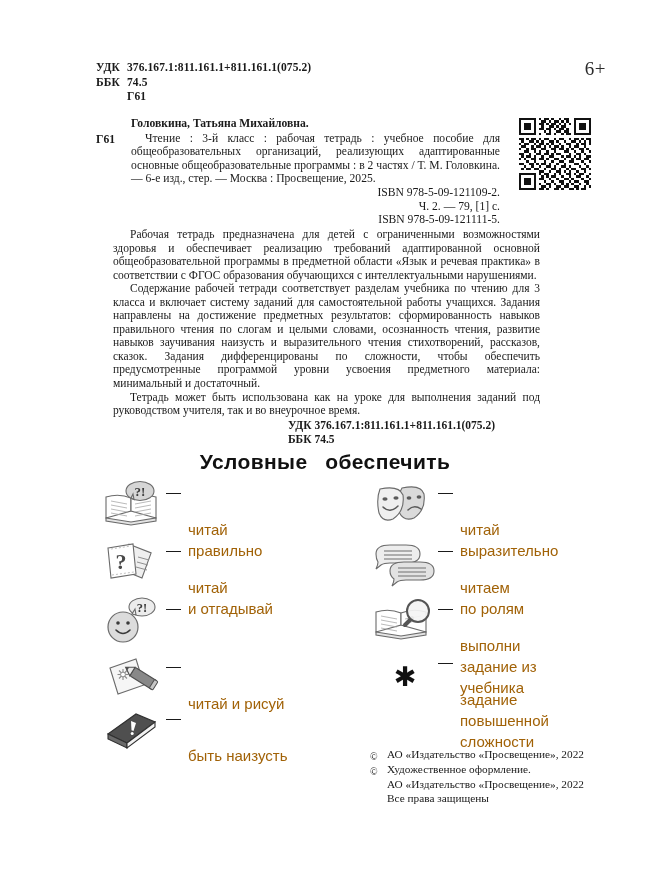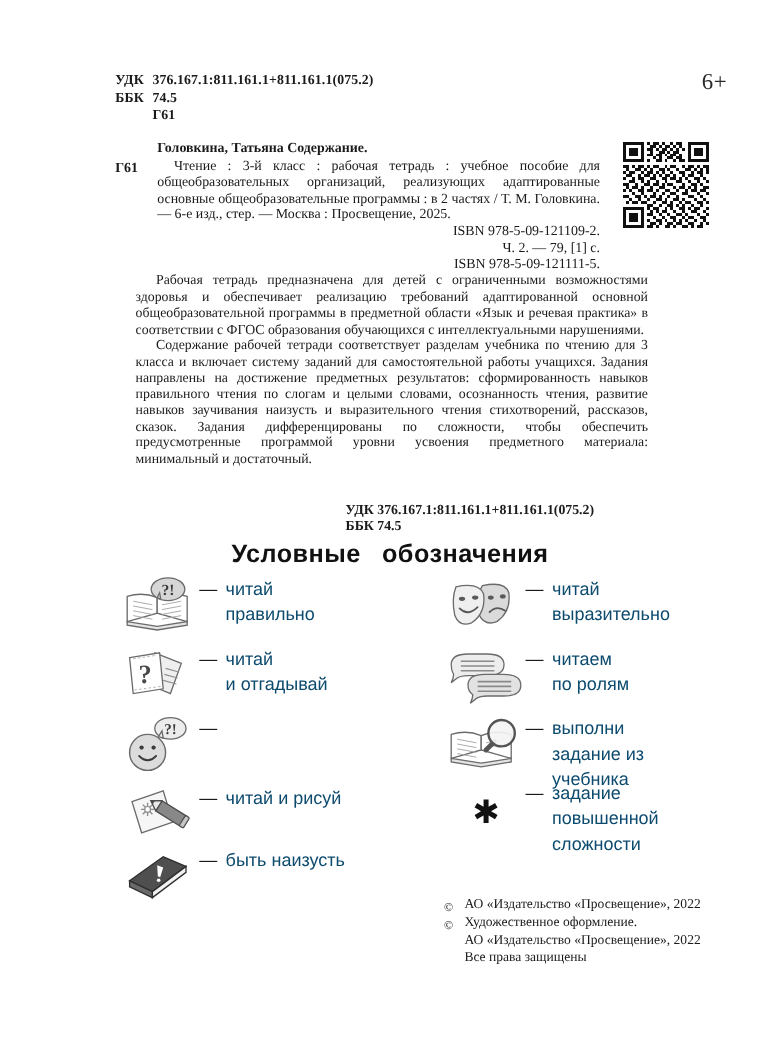--- a/index.html
+++ b/index.html
@@ -168,23 +168,24 @@
     line-height: 21px;
     color: #1a1a1a;
     flex: 0 0 auto;
     padding-right: 7px;
     padding-top: 1px;
   }
   .legend-text {
     font-family: "Liberation Sans", sans-serif;
     font-size: 15px;
     line-height: 21px;
-    color: #0c4a6e;
+    color: #a16207;
     white-space: pre-line;
     padding-top: 1px;
+    margin-top: 38px;
   }
 
   .asterisk {
     font-family: "Liberation Serif", serif;
     font-size: 27px;
     line-height: 27px;
     color: #111;
     width: 66px;
     flex: 0 0 66px;
     text-align: center;
@@ -476,40 +477,41 @@
           <rect x="20" y="28" width="2" height="1"></rect>
           <rect x="23" y="28" width="1" height="1"></rect>
           <rect x="25" y="28" width="2" height="1"></rect>
       </g>
     </svg>
   </div>
 
   <div class="biblio">
     <div class="biblio-marker">Г61</div>
     <div class="biblio-body">
-      <div class="author-line">Головкина, Татьяна Содержание.</div>
+      <div class="author-line">Головкина, Татьяна Михайловна.</div>
       <div class="title-par">Чтение : 3-й класс : рабочая тетрадь : учебное пособие для общеобразовательных организаций, реализующих адаптированные основные общеобразовательные программы : в 2 частях / Т. М. Головкина. — 6-е изд., стер. — Москва : Просвещение, 2025.</div>
       <div class="isbn-line">ISBN 978-5-09-121109-2.</div>
       <div class="isbn-line">Ч. 2. — 79, [1] с.</div>
       <div class="isbn-line">ISBN 978-5-09-121111-5.</div>
     </div>
   </div>
 
   <div class="annotation">
     <p>Рабочая тетрадь предназначена для детей с ограниченными возможностями здоровья и обеспечивает реализацию требований адаптированной основной общеобразовательной программы в предметной области «Язык и речевая практика» в соответствии с ФГОС образования обучающихся с интеллектуальными нарушениями.</p>
     <p>Содержание рабочей тетради соответствует разделам учебника по чтению для 3 класса и включает систему заданий для самостоятельной работы учащихся. Задания направлены на достижение предметных результатов: сформированность навыков правильного чтения по слогам и целыми словами, осознанность чтения, развитие навыков заучивания наизусть и выразительного чтения стихотворений, рассказов, сказок. Задания дифференцированы по сложности, чтобы обеспечить предусмотренные программой уровни усвоения предметного материала: минимальный и достаточный.</p>
+    <p>Тетрадь может быть использована как на уроке для выполнения заданий под руководством учителя, так и во внеурочное время.</p>
   </div>
 
   <div class="udc-repeat">
     <div>УДК 376.167.1:811.161.1+811.161.1(075.2)</div>
     <div>ББК 74.5</div>
   </div>
 
   <div class="legend-title">
-    <span>Условные</span><span class="gap">&nbsp;&nbsp;</span><span>обозначения</span>
+    <span>Условные</span><span class="gap">&nbsp;&nbsp;</span><span>обеспечить</span>
   </div>
 
   <div class="legend">
 
     <div class="legend-col left">
 
       <div class="legend-item" style="top:0px;">
         <div class="legend-icon">
           <svg width="66" height="52" viewBox="0 0 66 52">
             <g stroke="#6b6b6b" stroke-width="1.1" fill="#ffffff">

